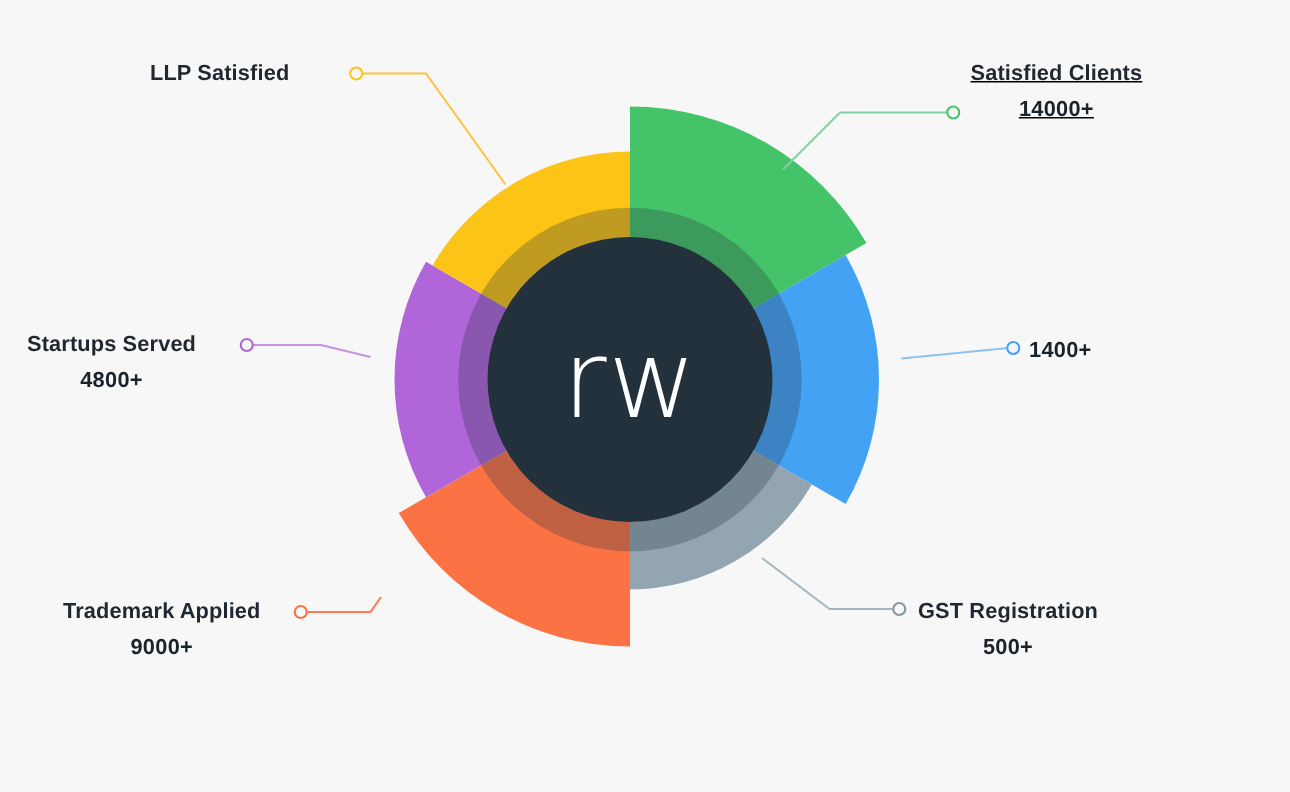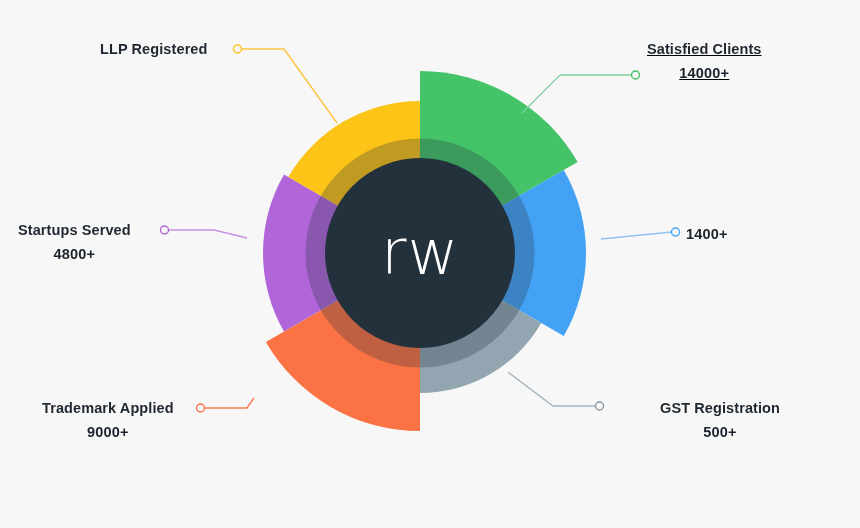--- a/index.html
+++ b/index.html
@@ -49,37 +49,37 @@
     color: #1a222b;
     letter-spacing: 0.2px;
     margin-top: 4px;
   }
   
   .stat-label.pos-llp          { left: 100px;  top: 40px;  }
   .stat-label.pos-startups     { left: 18px;   top: 221px; }
   .stat-label.pos-trademark    { left: 42px;   top: 399px; }
   .stat-label.pos-satisfied    { left: 647px;  top: 40px; text-decoration: underline;  }
   .stat-label.pos-company      { left: 686px;  top: 221px; }
-  .stat-label.pos-gst          { left: 612px;  top: 399px; margin-left: 48px; }
+  .stat-label.pos-gst          { left: 612px;  top: 399px; }
 
   .brand-mark {
     position: absolute;
     left: 0;
     top: 0;
     width: 860px;
     height: 528px;
     pointer-events: none;
   }
   .brand-mark-text {
     position: absolute;
     left: 420px;
     top: 253px;
     transform: translate(-50%, -50%);
     color: #ffffff;
-    font-size: 62px;
+    font-size: 72px;
     font-weight: 300;
     letter-spacing: 1px;
     font-family: "DejaVu Sans", sans-serif;
     line-height: 1;
   }
 </style>
 </head>
 <body style="background: rgb(247, 247, 247);">
 
 <div id="infographic-root" style="background: rgb(247, 247, 247);">
@@ -136,21 +136,21 @@
         <circle cx="237.5" cy="49" r="4" fill="#f7f7f7" stroke="#fcc417" stroke-width="1.4"></circle>
       </g>
     </g>
   </svg>
 
   <div class="brand-mark">
     <div class="brand-mark-text">rw</div>
   </div>
 
   <div class="stat-label pos-llp">
-    <span class="stat-title">LLP Registered</span>
+    <span class="stat-title">LLP Satisfied</span>
   </div>
 
   <div class="stat-label pos-startups">
     <span class="stat-title">Startups Served</span>
     <span class="stat-value">4800+</span>
   </div>
 
   <div class="stat-label pos-trademark">
     <span class="stat-title">Trademark Applied</span>
     <span class="stat-value">9000+</span>

